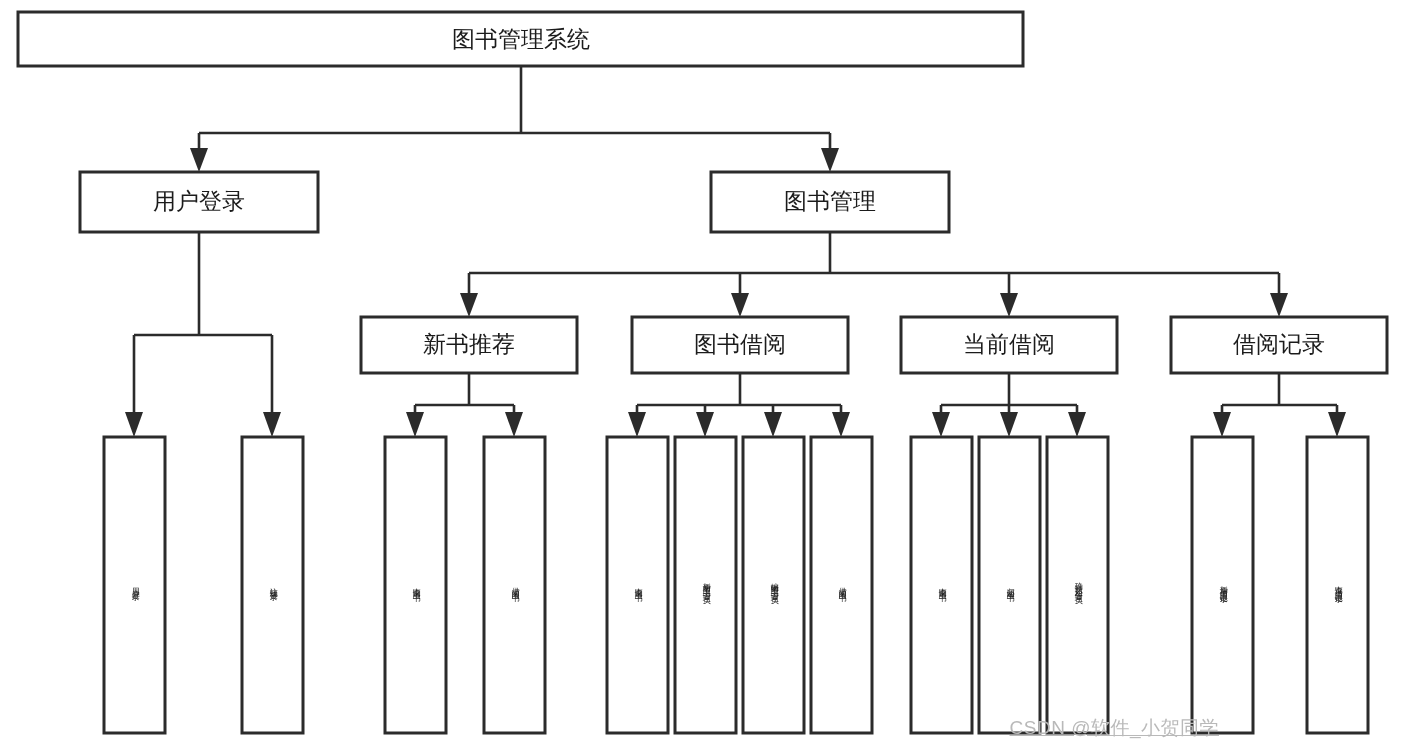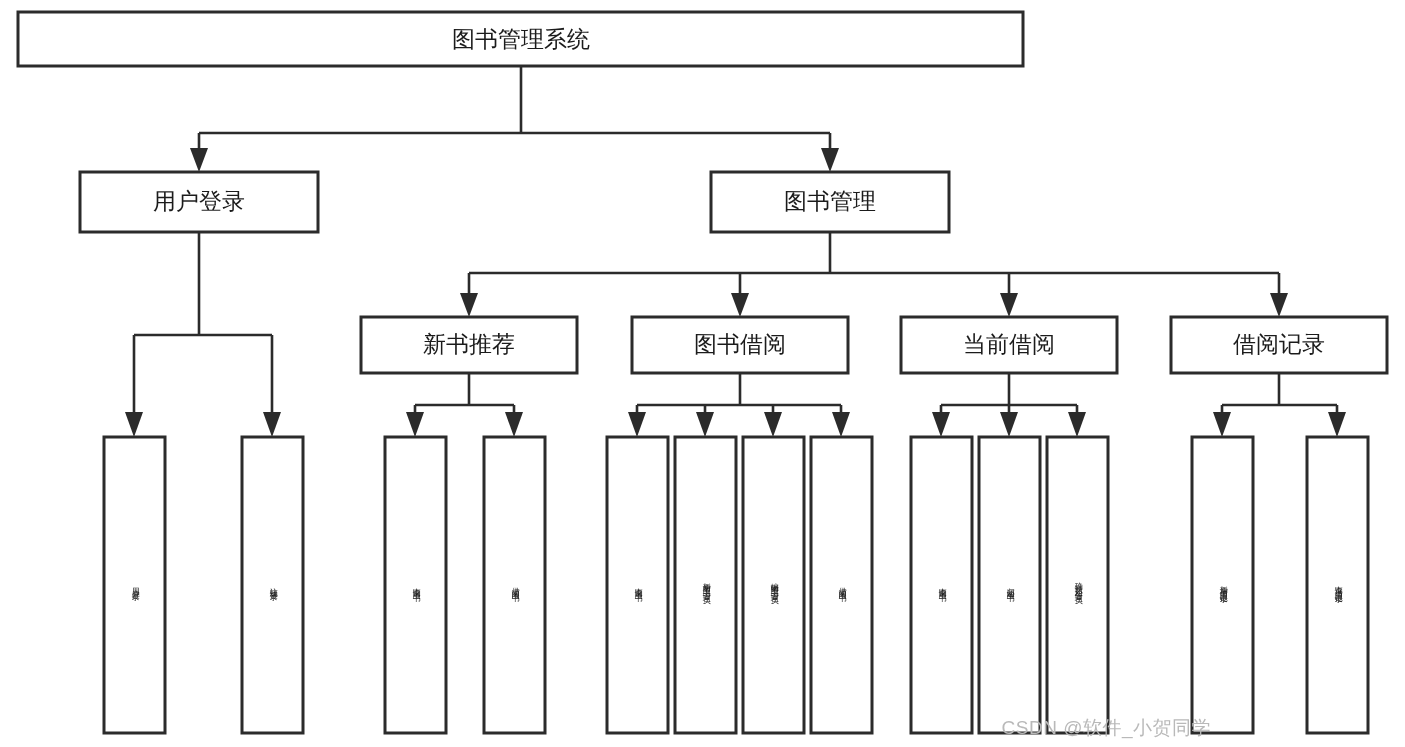--- a/index.html
+++ b/index.html
@@ -58,27 +58,28 @@
     font-size: 22px;
     line-height: 1.08;
     letter-spacing: 2px;
     color: #1b1b1b;
     text-align: center;
     white-space: nowrap;
     pointer-events: none;
   }
   .watermark {
     position: absolute;
-    right: 20px;
+    right: 12px;
     bottom: 6px;
     font-family: "Liberation Sans", "DejaVu Sans", sans-serif;
     font-size: 19px;
     color: #b9b9b9;
     letter-spacing: 0.5px;
     white-space: nowrap;
+    text-decoration: underline;
   }
 </style>
 </head>
 <body>
 
 <div id="diagram-root">
 
   <svg id="tree-svg" viewBox="0 0 1405 747" xmlns="http://www.w3.org/2000/svg">
 
     <g>

